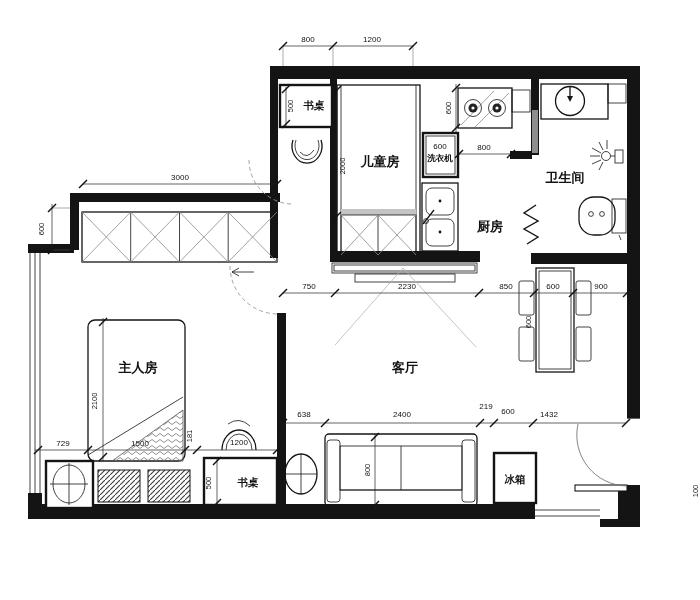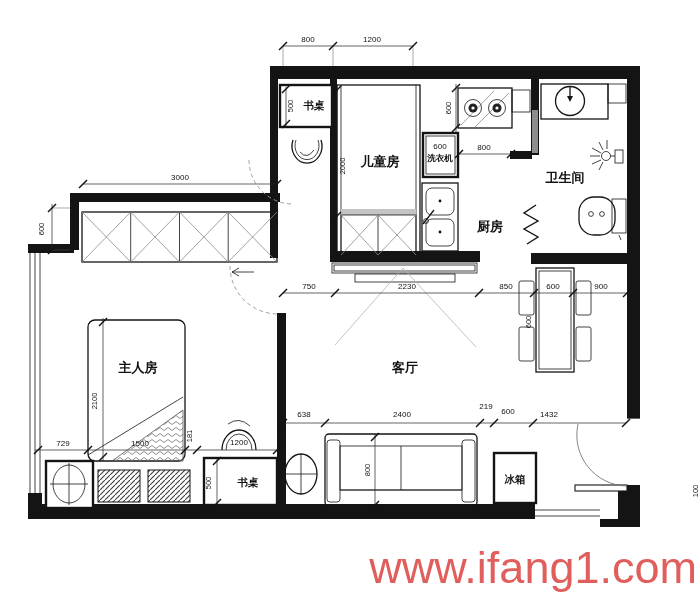--- a/index.html
+++ b/index.html
@@ -331,14 +331,13 @@
 
     <line class="dimline" x1="375" y1="434" x2="375" y2="507"></line>
     <line class="tick" x1="371" y1="441" x2="379" y2="433"></line>
         <line class="tick" x1="371" y1="509" x2="379" y2="501"></line>
     <text class="dimv" x="370" y="470" transform="rotate(-90 370 470)">800</text>
 
     <text class="dimv" x="698" y="491" transform="rotate(-90 698 491)">100</text>
   </g>
 </svg>
 
-<div id="watermark" title="www.ifang1.com" style="color: rgb(224, 95, 92);">www.ifang1.com</div>
 </div>
 
 </body></html>

